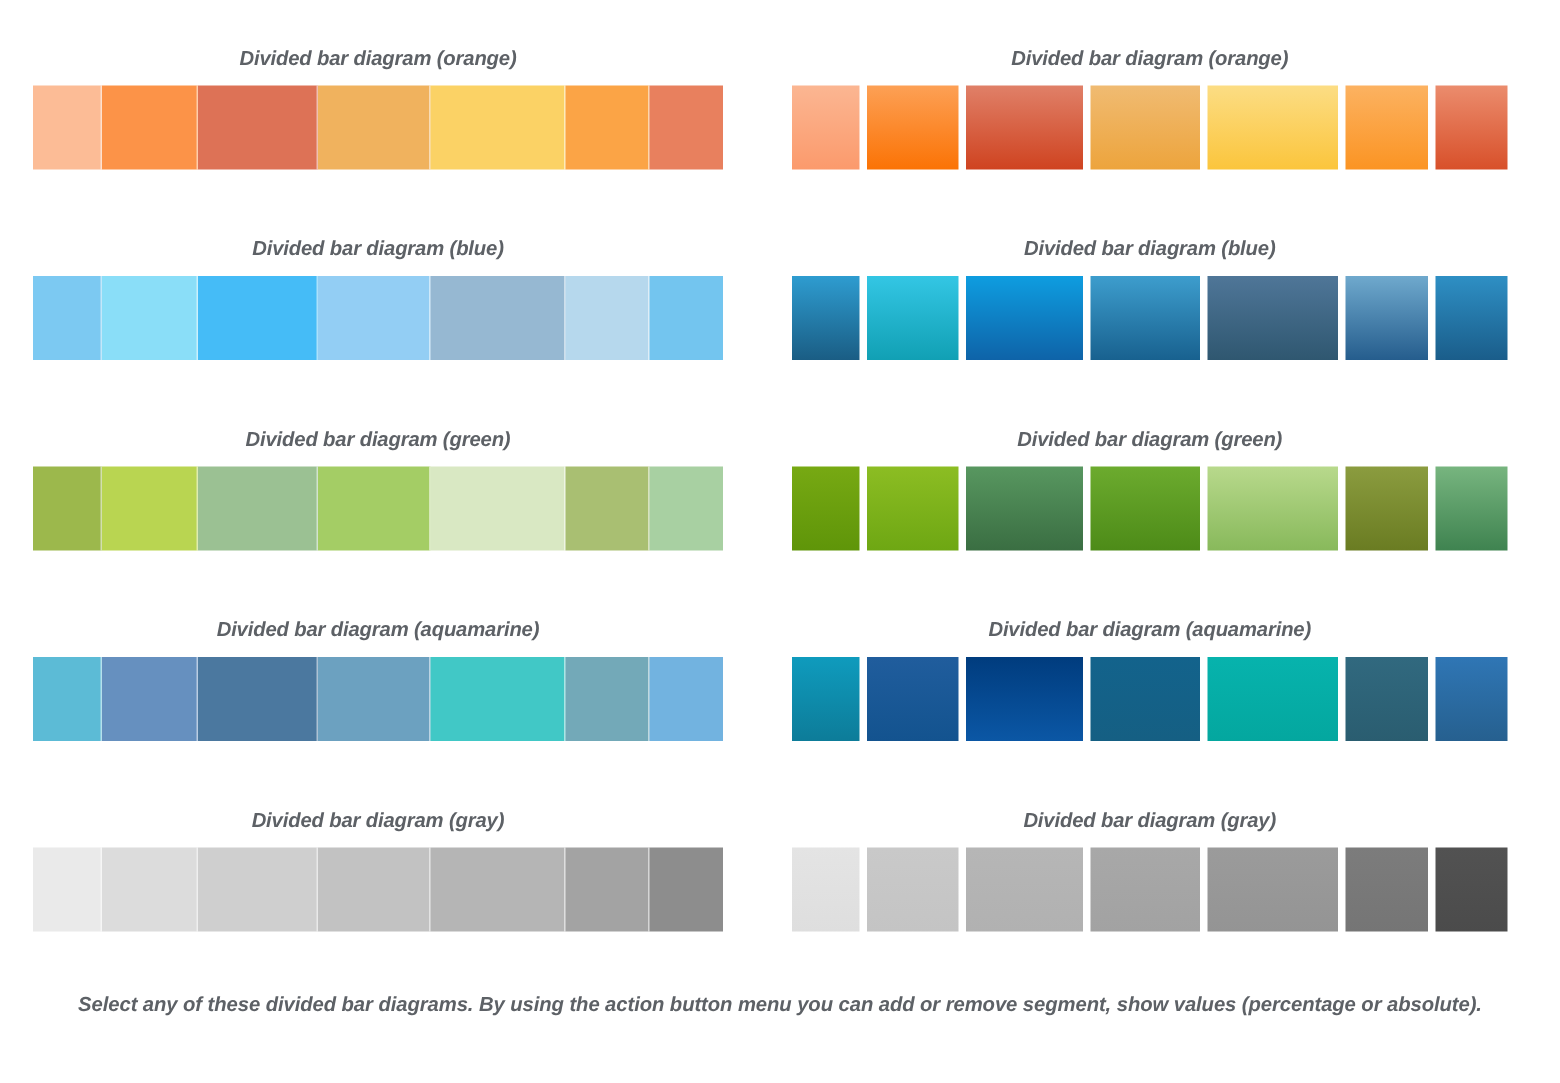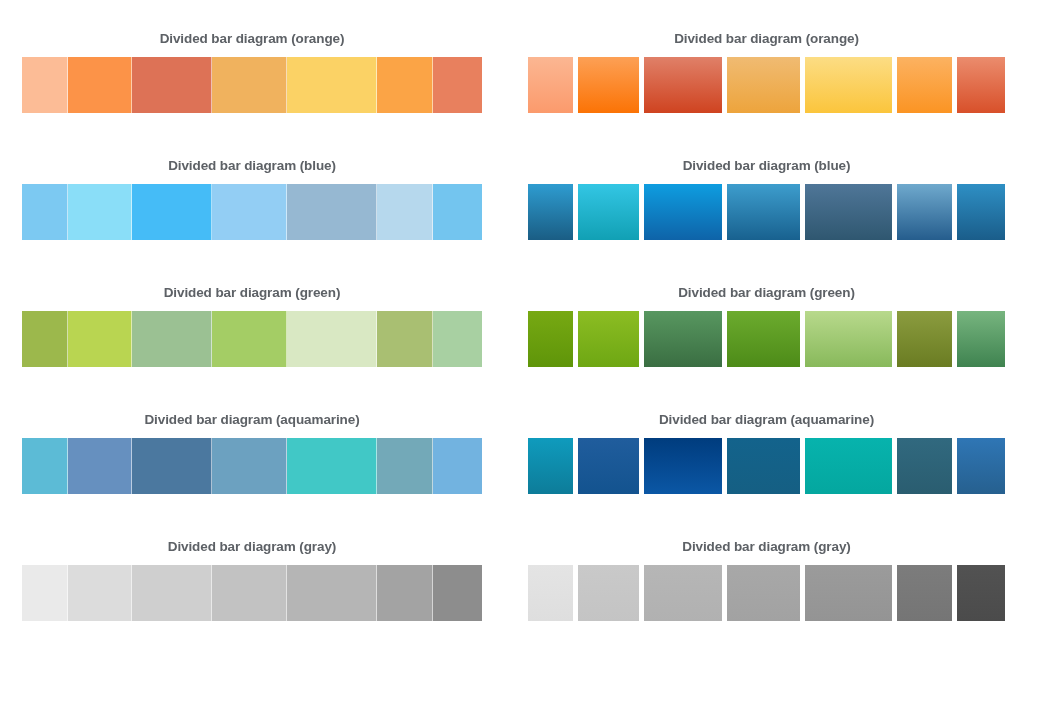--- a/index.html
+++ b/index.html
@@ -13,20 +13,21 @@
     height: 722px;
     position: relative;
     font-family: "Liberation Sans", "DejaVu Sans", sans-serif;
     overflow: hidden;
   }
 
   #stage {
     position: relative;
     width: 851px;
     height: 722px;
+    font-style: italic;
   }
 
   .grid {
     position: absolute;
     left: 0;
     top: 0;
     width: 1040px;
     height: 645px;
     display: grid;
     grid-template-columns: 520px 520px;
@@ -212,14 +213,15 @@
           <div class="seg" style="flex: 13.7 0 0px; background: linear-gradient(rgb(201, 201, 201) 0%, rgb(196, 196, 196) 100%);"></div>
           <div class="seg" style="flex: 17.4 0 0px; background: linear-gradient(rgb(182, 182, 182) 0%, rgb(177, 177, 177) 100%);"></div>
           <div class="seg" style="flex: 16.3 0 0px; background: linear-gradient(rgb(168, 168, 168) 0%, rgb(162, 162, 162) 100%);"></div>
           <div class="seg" style="flex: 19.6 0 0px; background: linear-gradient(rgb(155, 155, 155) 0%, rgb(148, 148, 148) 100%);"></div>
           <div class="seg" style="flex: 12.2 0 0px; background: linear-gradient(rgb(124, 124, 124) 0%, rgb(117, 117, 117) 100%);"></div>
           <div class="seg" style="flex: 10.8 0 0px; background: linear-gradient(rgb(82, 82, 82) 0%, rgb(75, 75, 75) 100%);"></div>
         </div>
       </div>
     </div>
 
+  <div class="caption">Select any of these divided bar diagrams. By using the action button menu you can add or remove segment, show values (percentage or absolute).</div>
 
 </div>
 
 </body></html>

